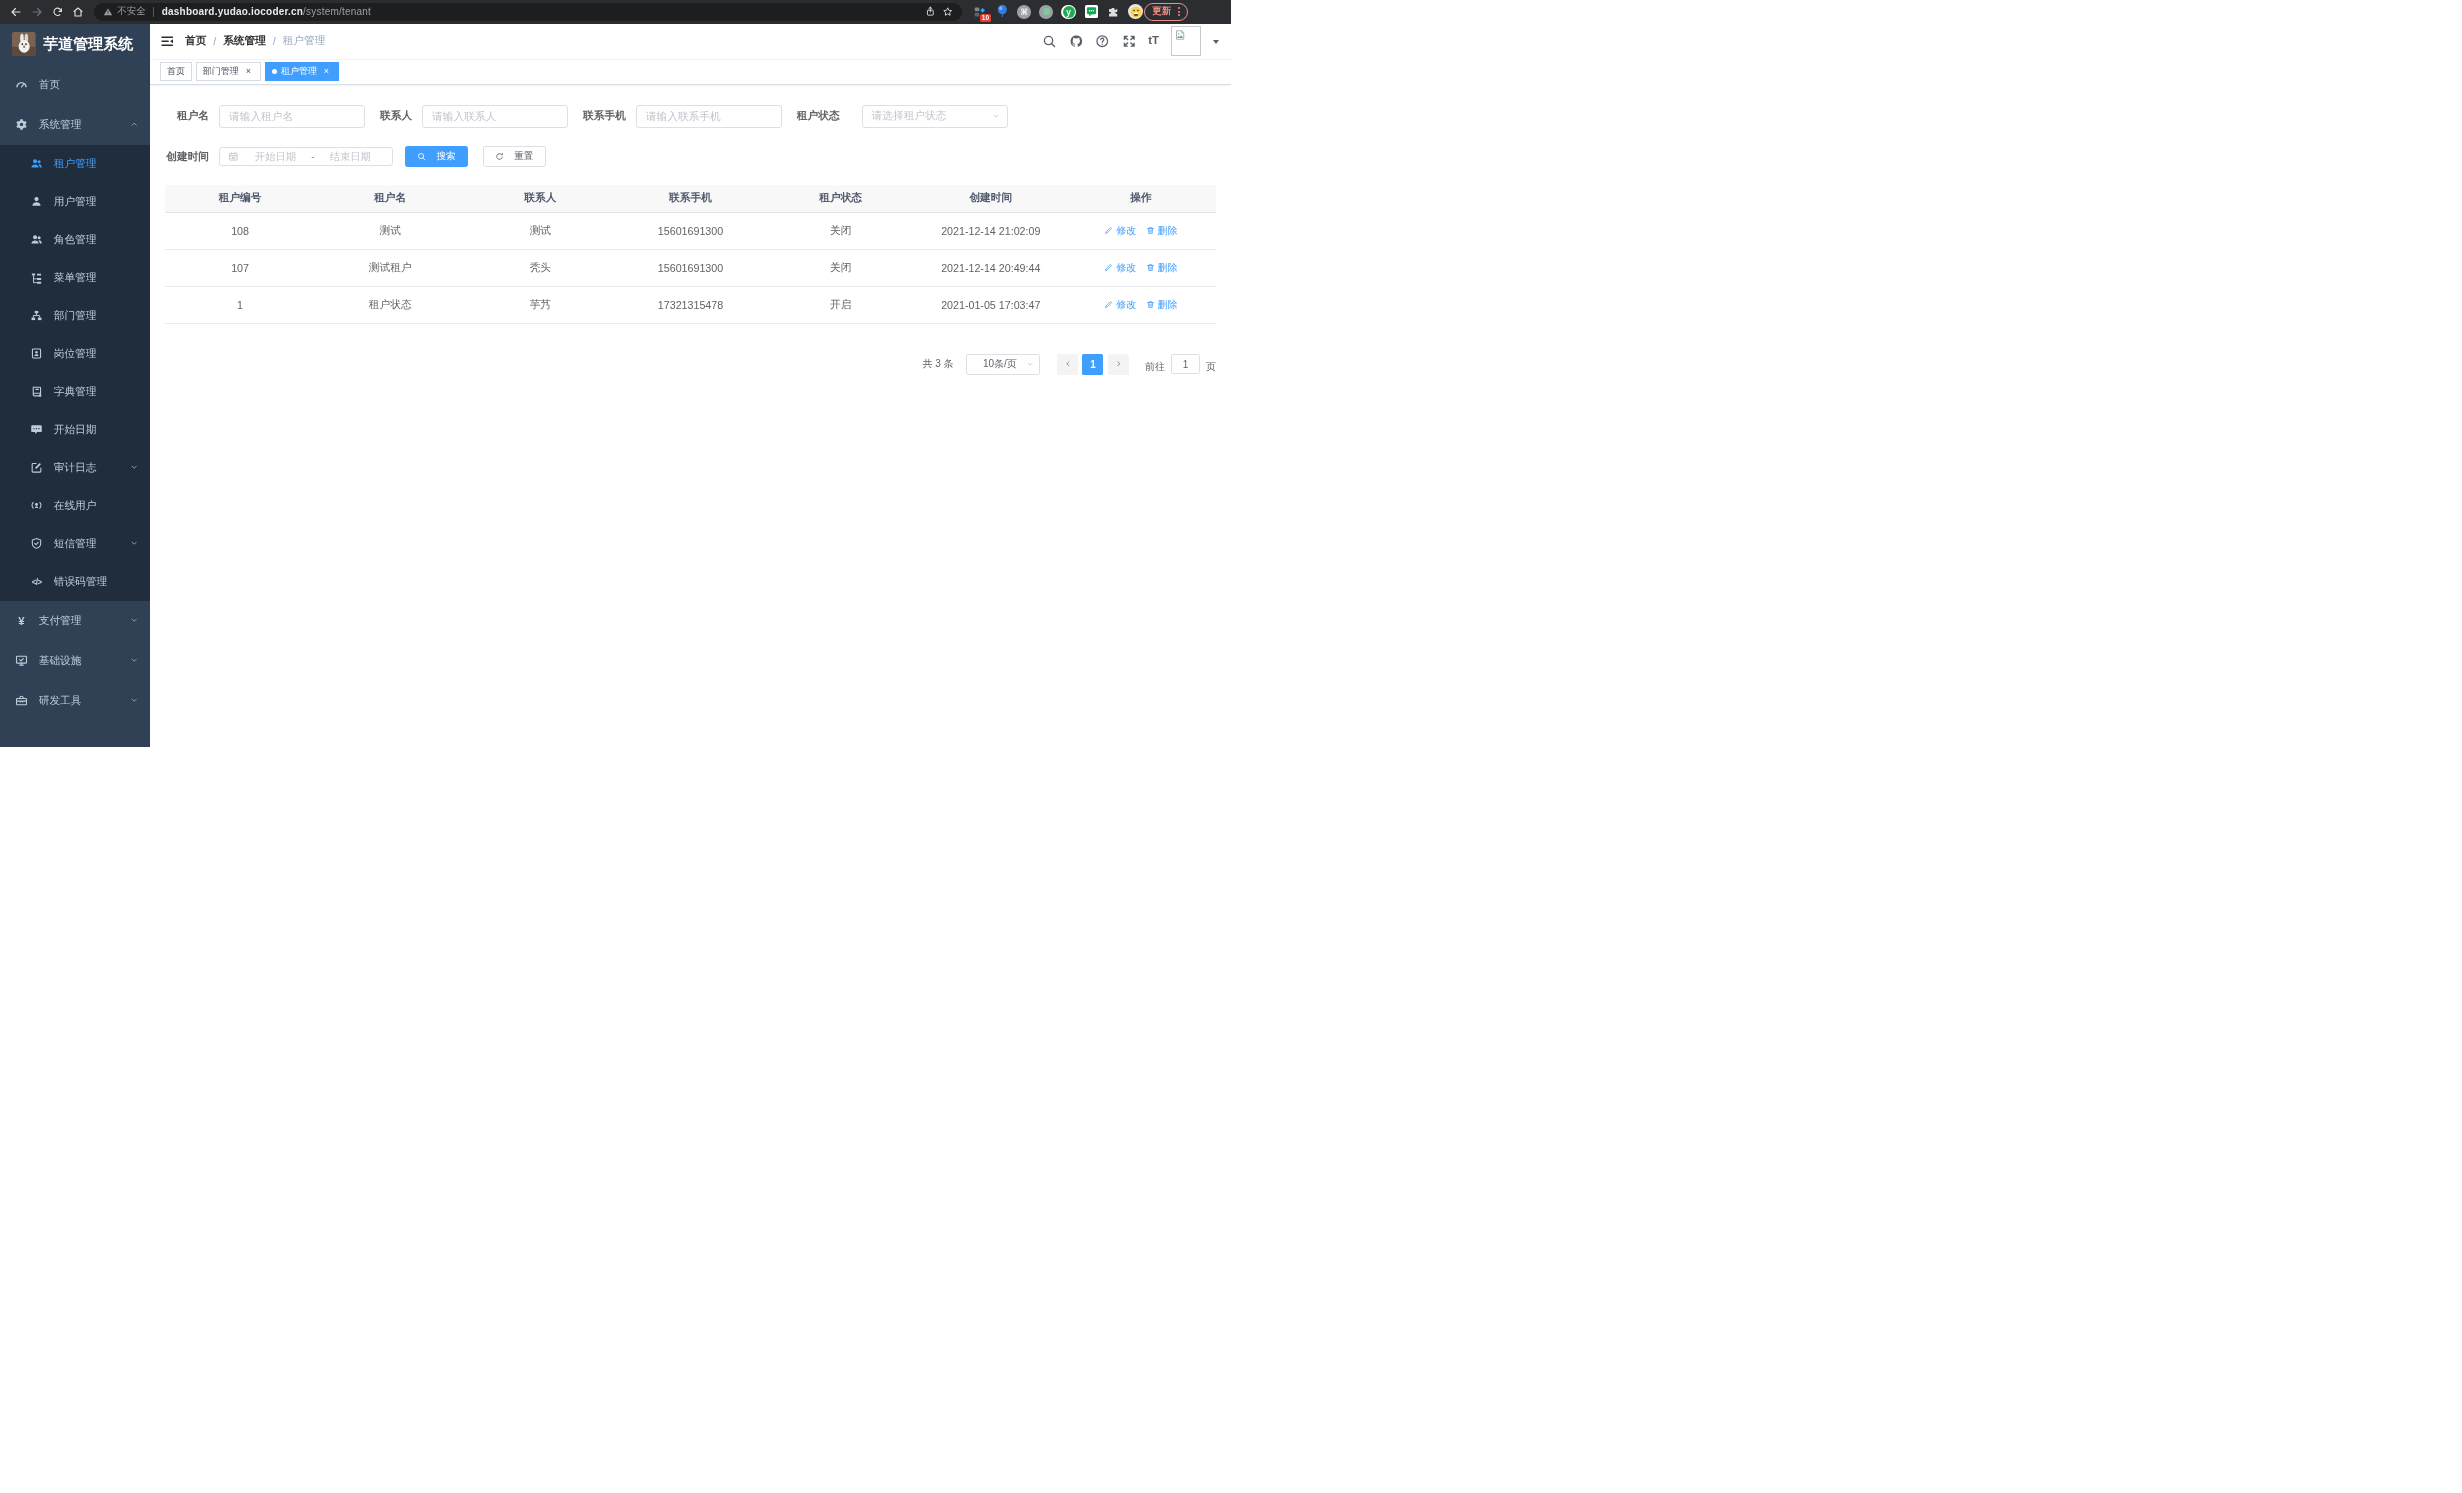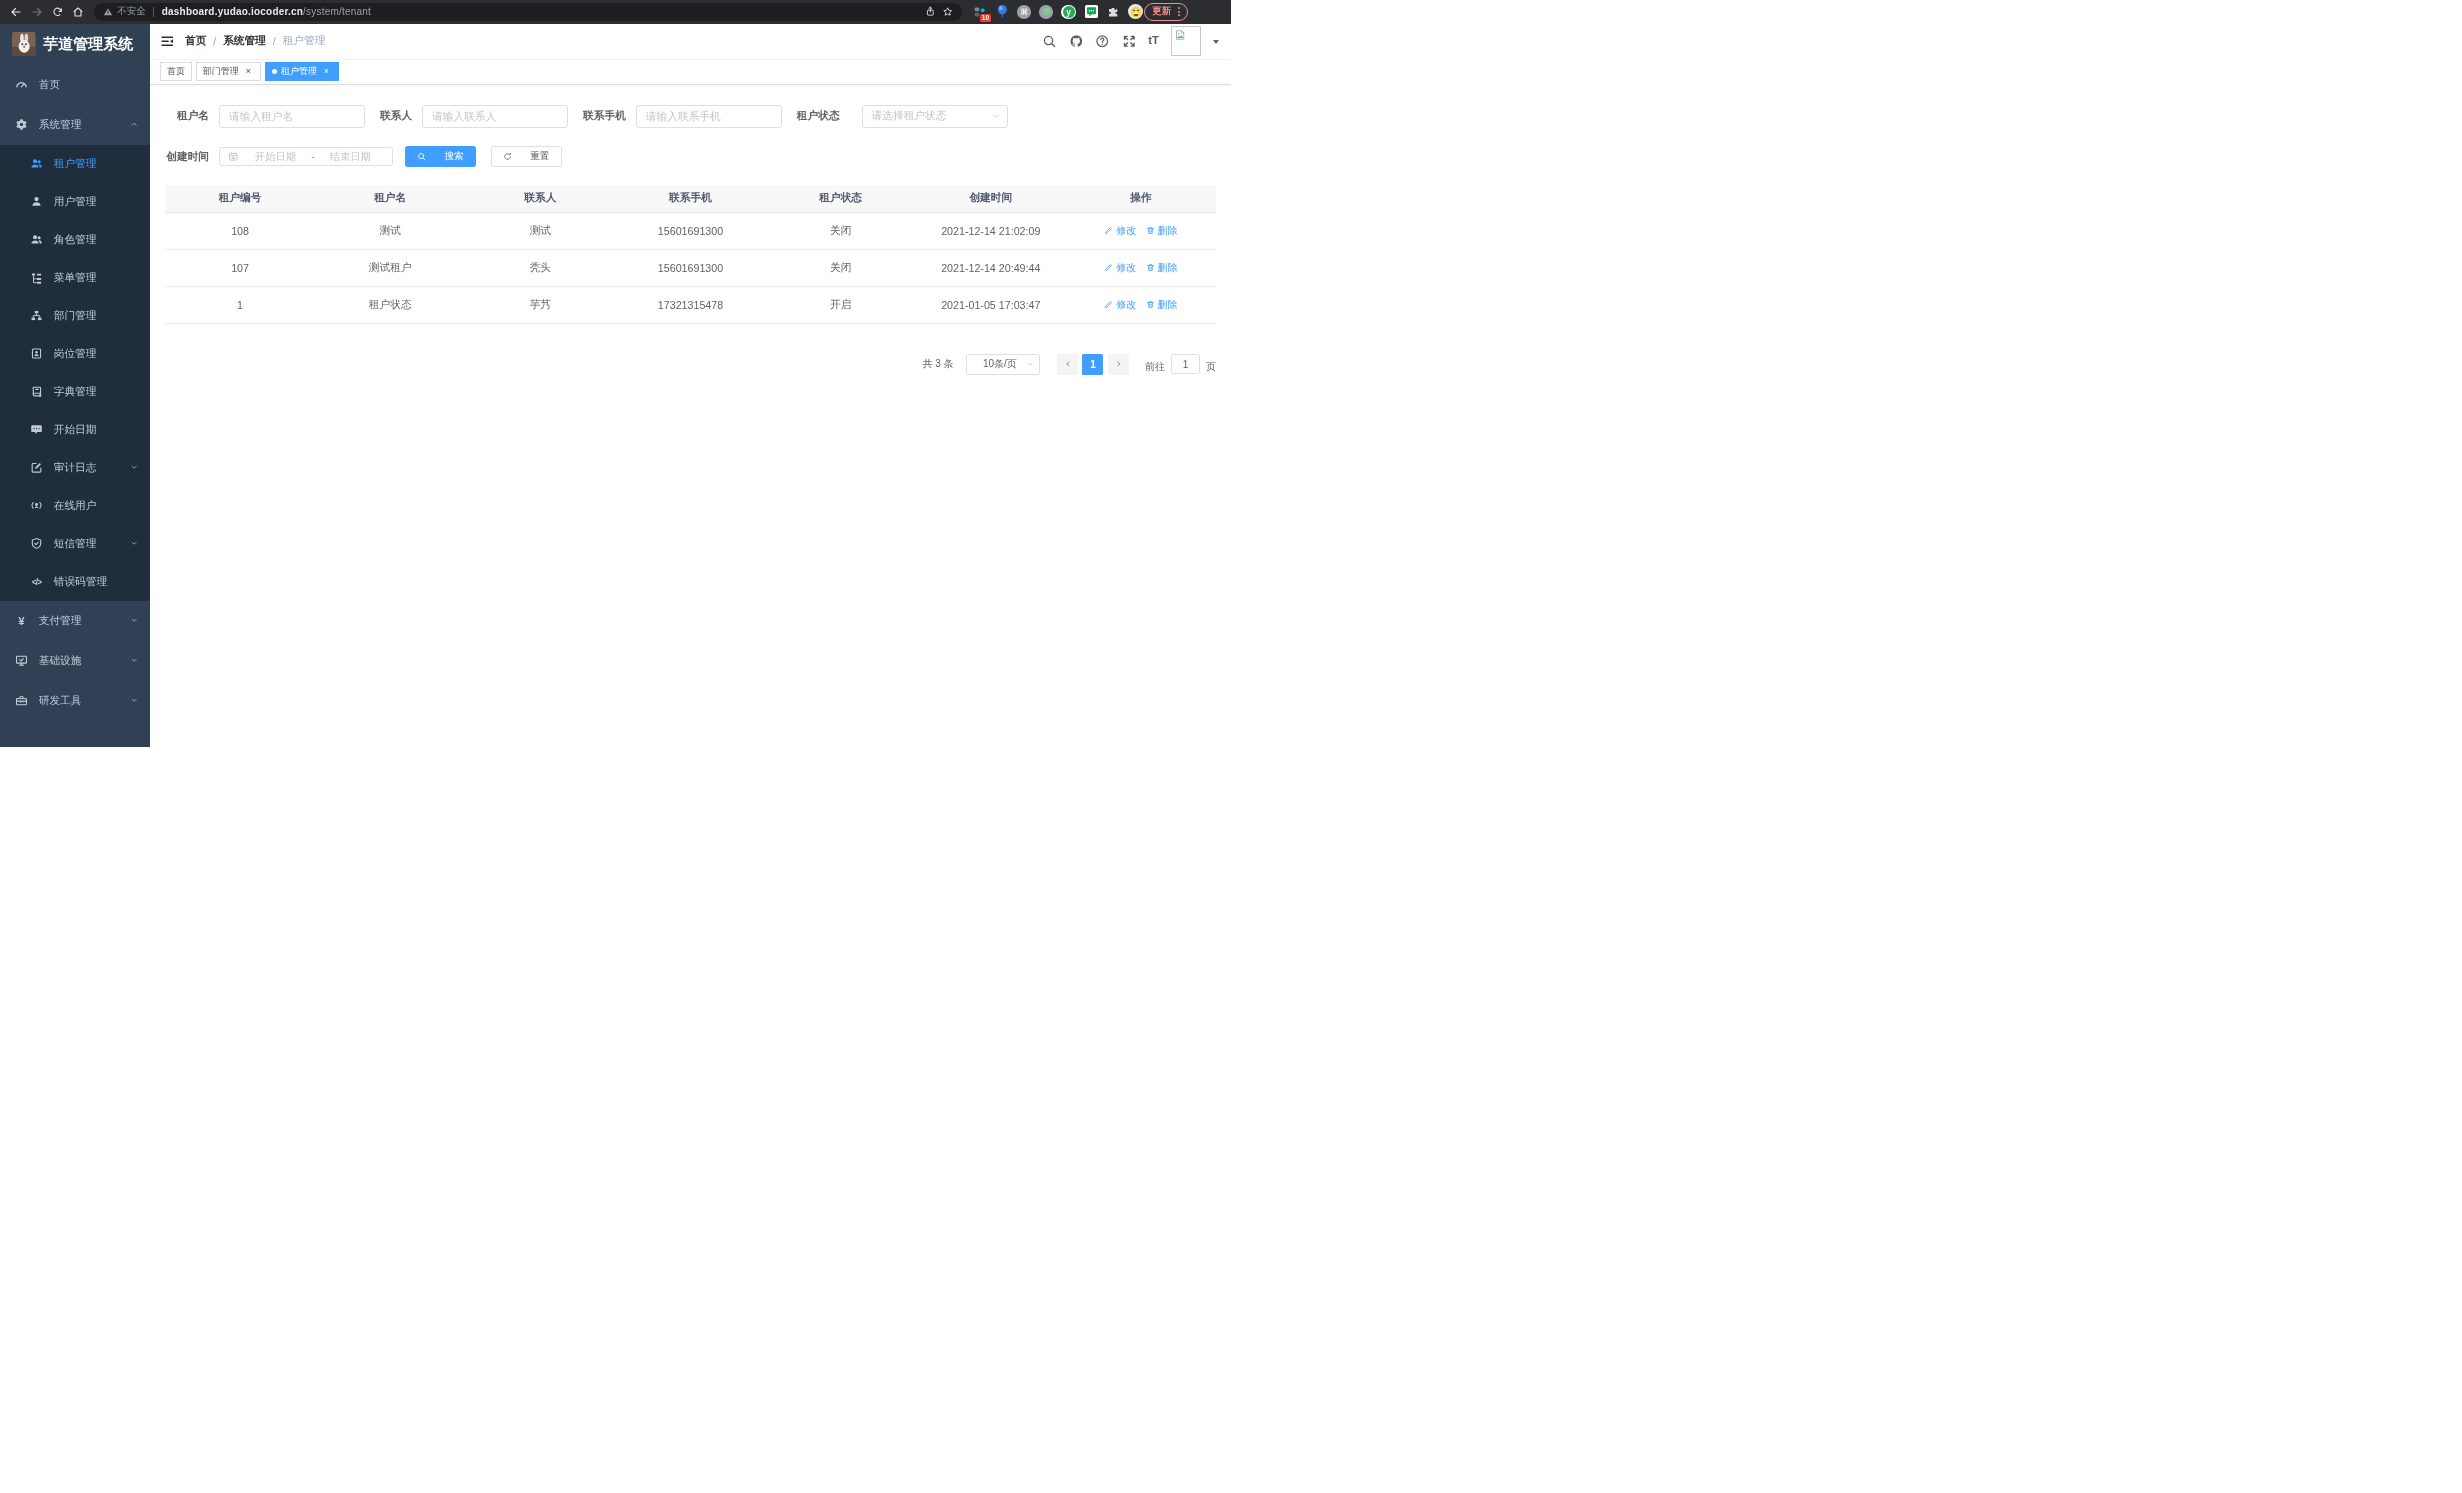--- a/index.html
+++ b/index.html
@@ -80,21 +80,21 @@
     align-items:center; padding:0 6px 0 9px; color:#c0c4cc; font-size:10.7px; cursor:pointer;margin-left:12px; }
   .sel span { flex:1; }
   .sel .chev { color:#c0c4cc; }
   .daterange { width:174px; height:19px; border:0.8px solid #dcdfe6; border-radius:3px; display:flex;
     align-items:center; padding:0 7.6px; color:#c0c4cc; font-size:10.3px; cursor:pointer; }
   .daterange .cal { width:10.7px; height:10.7px; color:#c0c4cc; margin-right:3px; flex:0 0 auto; }
   .daterange span { flex:1; text-align:center; }
   .daterange .rsep { flex:0 0 auto; color:#8a9099; padding:0 1.5px; }
 
   .btn { height:21px; border-radius:2.3px; font-size:9.5px; padding:0 11.4px; display:inline-flex;
-    align-items:center; gap:18px; border:0.8px solid #dcdfe6; background:#fff; color:#606266;
+    align-items:center; gap:10px; border:0.8px solid #dcdfe6; background:#fff; color:#606266;
     cursor:pointer; font-family:inherit; white-space:nowrap; }
   .btn .bic { width:9px; height:9px; }
   .btn-search { background:#409eff; border-color:#409eff; color:#fff; margin-left:12px; }
   .btn-reset { margin-left:15px; }
   .btn-add { color:#409eff; background:#ecf5ff; border-color:#b3d8ff; }
   .btn-export { color:#e6a23c; background:#fdf6ec; border-color:#f5dab1; margin-left:7.6px; }
   .toolbar { display:flex; align-items:center; margin-bottom:9px; }
   .circle-btn { width:21px; height:21px; border-radius:50%; border:0.8px solid #dfe3e9; background:#fff;
     display:flex; align-items:center; justify-content:center; color:#5f6368; cursor:pointer; }
   .circle-btn + .circle-btn { margin-left:7.6px; }

